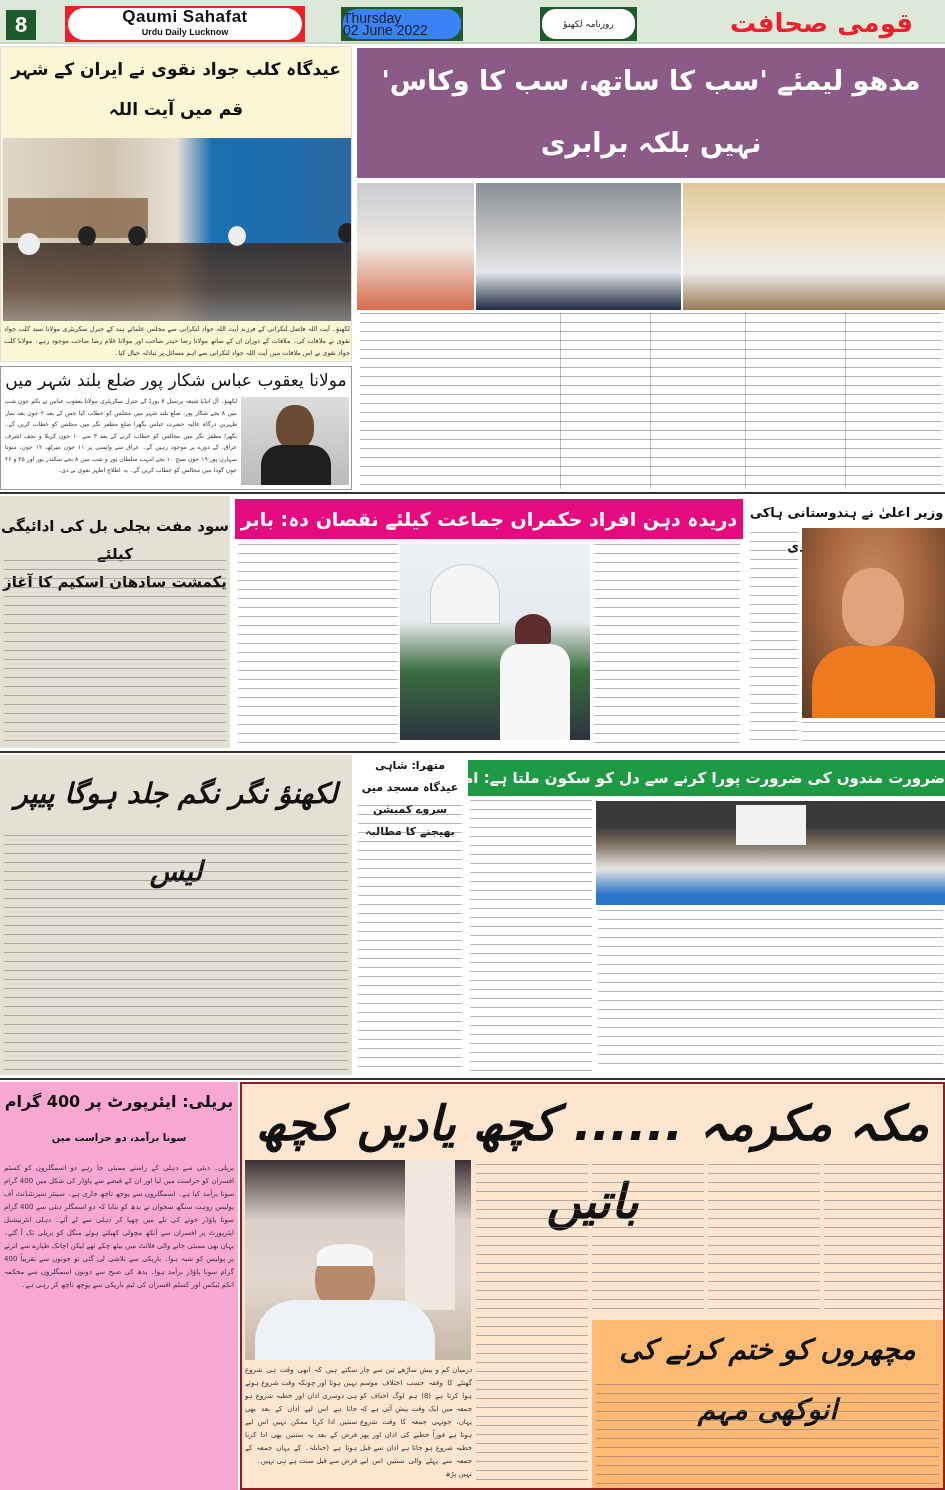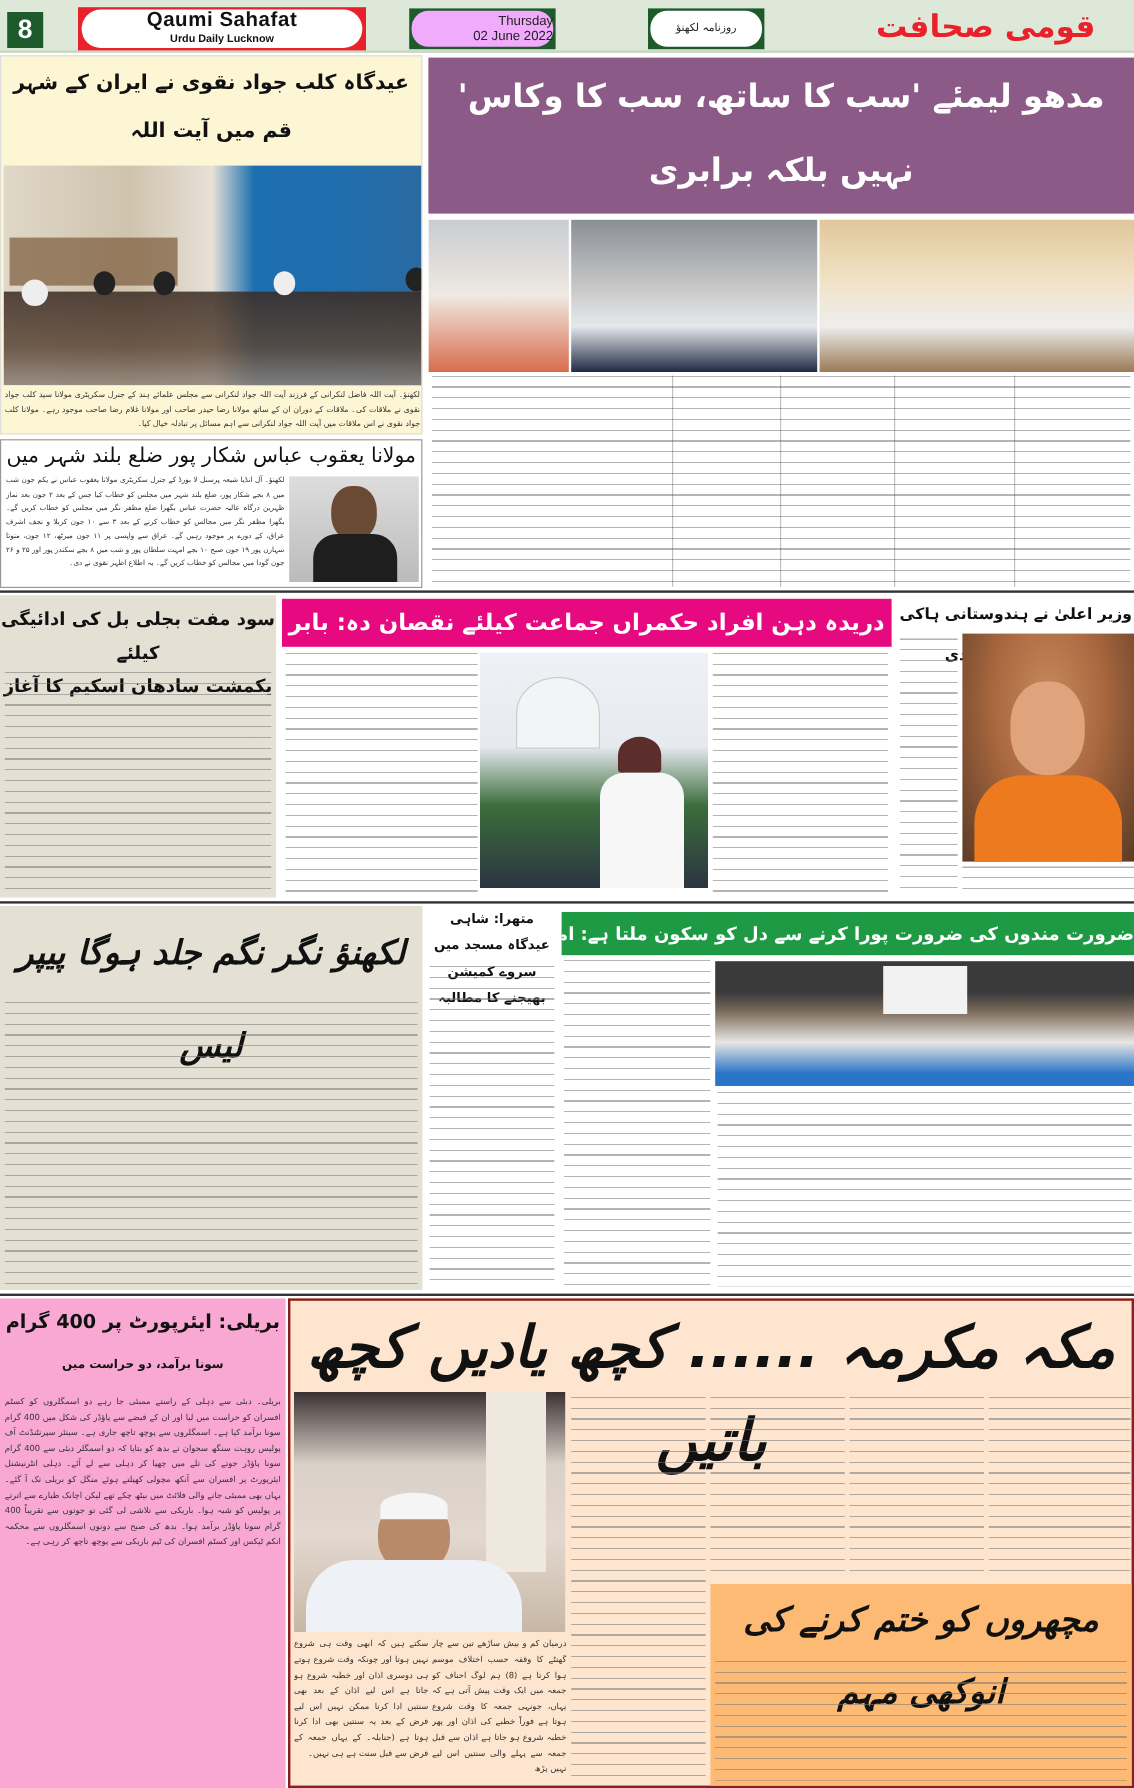--- a/index.html
+++ b/index.html
@@ -5,21 +5,21 @@
 *{box-sizing:border-box;margin:0;padding:0}
 body{width:945px;height:1490px;background:#fff;font-family:"DejaVu Sans",sans-serif;position:relative;overflow:hidden}
 .abs{position:absolute}
 .masthead{left:0;top:0;width:945px;height:44px;background:#dde8d8;border-bottom:2px solid #c9d6c2}
 .pagenum{left:6px;top:10px;width:30px;height:30px;background:#1d5a2c;color:#fff;font-weight:bold;font-size:22px;text-align:center;line-height:30px;font-family:"Liberation Sans",sans-serif}
 .brand{left:65px;top:6px;width:240px;height:36px;background:#e8212b;padding:2px 3px}
 .brand-inner{width:100%;height:100%;background:#fff;border-radius:16px;text-align:center}
 .brand-title{font-family:"Liberation Sans",sans-serif;font-weight:900;font-size:17px;line-height:18px;color:#111;letter-spacing:.5px}
 .brand-sub{font-family:"Liberation Sans",sans-serif;font-weight:bold;font-size:9px;color:#111;line-height:12px}
 .datebox{left:341px;top:7px;width:122px;height:34px;background:#1d5a2c;padding:2px}
-.datebox-inner{width:100%;height:100%;background:#f0abfc;border-radius:14px;text-align:right;font-family:"Liberation Sans",sans-serif;font-size:11px;color:#222;padding-top:3px;line-height:12px}
+.datebox-inner{width:100%;height:100%;background:#3b82f6;border-radius:14px;text-align:left;font-family:"Liberation Sans",sans-serif;font-size:14px;color:#222;padding-top:3px;line-height:12px}
 .urdubox{left:540px;top:7px;width:97px;height:34px;background:#1d5a2c;padding:2px}
 .urdubox-inner{width:100%;height:100%;background:#fff;border-radius:14px;text-align:center;font-size:9px;line-height:30px;color:#222}
 .logo-urdu{left:730px;top:4px;width:200px;height:38px;color:#e8212b;font-size:26px;font-weight:bold;text-align:left;line-height:38px}
 
 .box-yellow{background:#fdf6d4}
 .hl{font-weight:bold;color:#111;text-align:center;direction:rtl}
 .textcol{font-size:6px;line-height:9px;color:#333;direction:rtl;text-align:justify;overflow:hidden}
 .lines{background:repeating-linear-gradient(to bottom,#777 0,#777 1px,transparent 1px,transparent 9px);opacity:.55}
 .photo{overflow:hidden}
 .divider{background:#333}
@@ -81,21 +81,21 @@
 </div>
 <div class="abs lines" style="left:360px;top:313px;width:582px;height:176px"></div>
 <div class="abs divider" style="left:560px;top:313px;width:1px;height:176px;opacity:.3"></div>
 <div class="abs divider" style="left:650px;top:313px;width:1px;height:176px;opacity:.3"></div>
 <div class="abs divider" style="left:745px;top:313px;width:1px;height:176px;opacity:.3"></div>
 <div class="abs divider" style="left:845px;top:313px;width:1px;height:176px;opacity:.3"></div>
 
 <div class="abs divider" style="left:0;top:492px;width:945px;height:2px"></div>
 
 <div class="abs" style="left:0;top:496px;width:230px;height:252px;background:#e4e1d4">
-  <div class="hl" style="font-size:15px;line-height:28px;padding-top:6px">سود مفت بجلی بل کی ادائیگی کیلئے</div>
+  <div class="hl" style="font-size:15px;line-height:28px;padding-top:16px">سود مفت بجلی بل کی ادائیگی کیلئے</div>
   <div class="hl" style="font-size:15px;line-height:28px">یکمشت سادھان اسکیم کا آغاز</div>
   <div class="abs lines" style="left:4px;top:64px;width:222px;height:184px"></div>
 </div>
 
 <div class="abs" style="left:235px;top:499px;width:508px;height:40px;background:#e6097f">
   <div class="hl" style="color:#fff;font-size:19px;line-height:40px">دریدہ دہن افراد حکمراں جماعت کیلئے نقصان دہ: بابر اشرف کچھوچھوی</div>
 </div>
 <div class="abs lines" style="left:238px;top:544px;width:160px;height:200px"></div>
 <div class="abs photo" style="left:400px;top:544px;width:190px;height:196px;background:linear-gradient(180deg,#eef2f6 0%,#e6e9ee 40%,#3b6d3d 65%,#2b3440 100%)">
   <div class="abs" style="left:30px;top:20px;width:70px;height:60px;border-radius:50% 50% 0 0;background:#f3f4f6;border:1px solid #ccc"></div>

